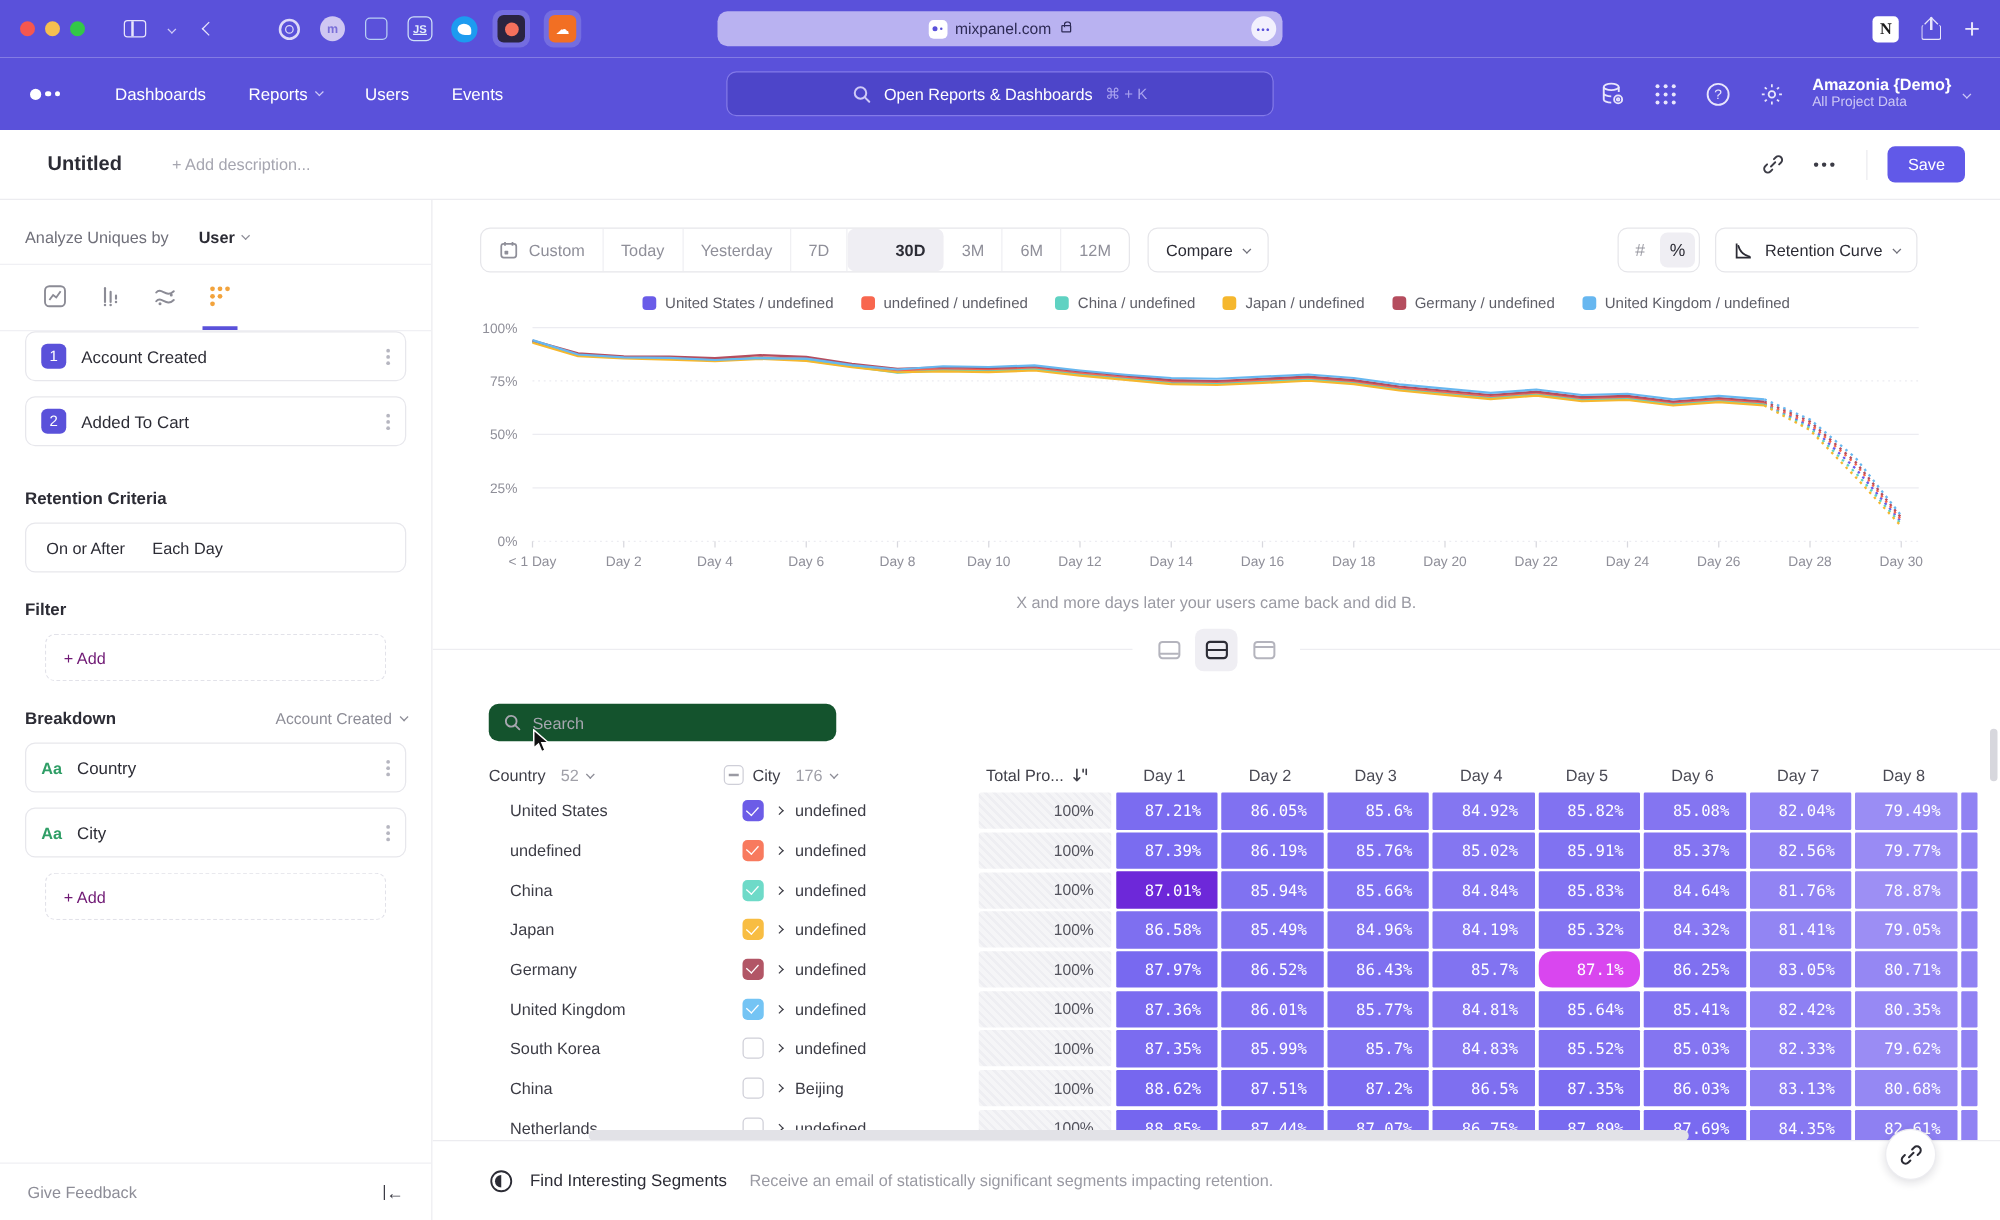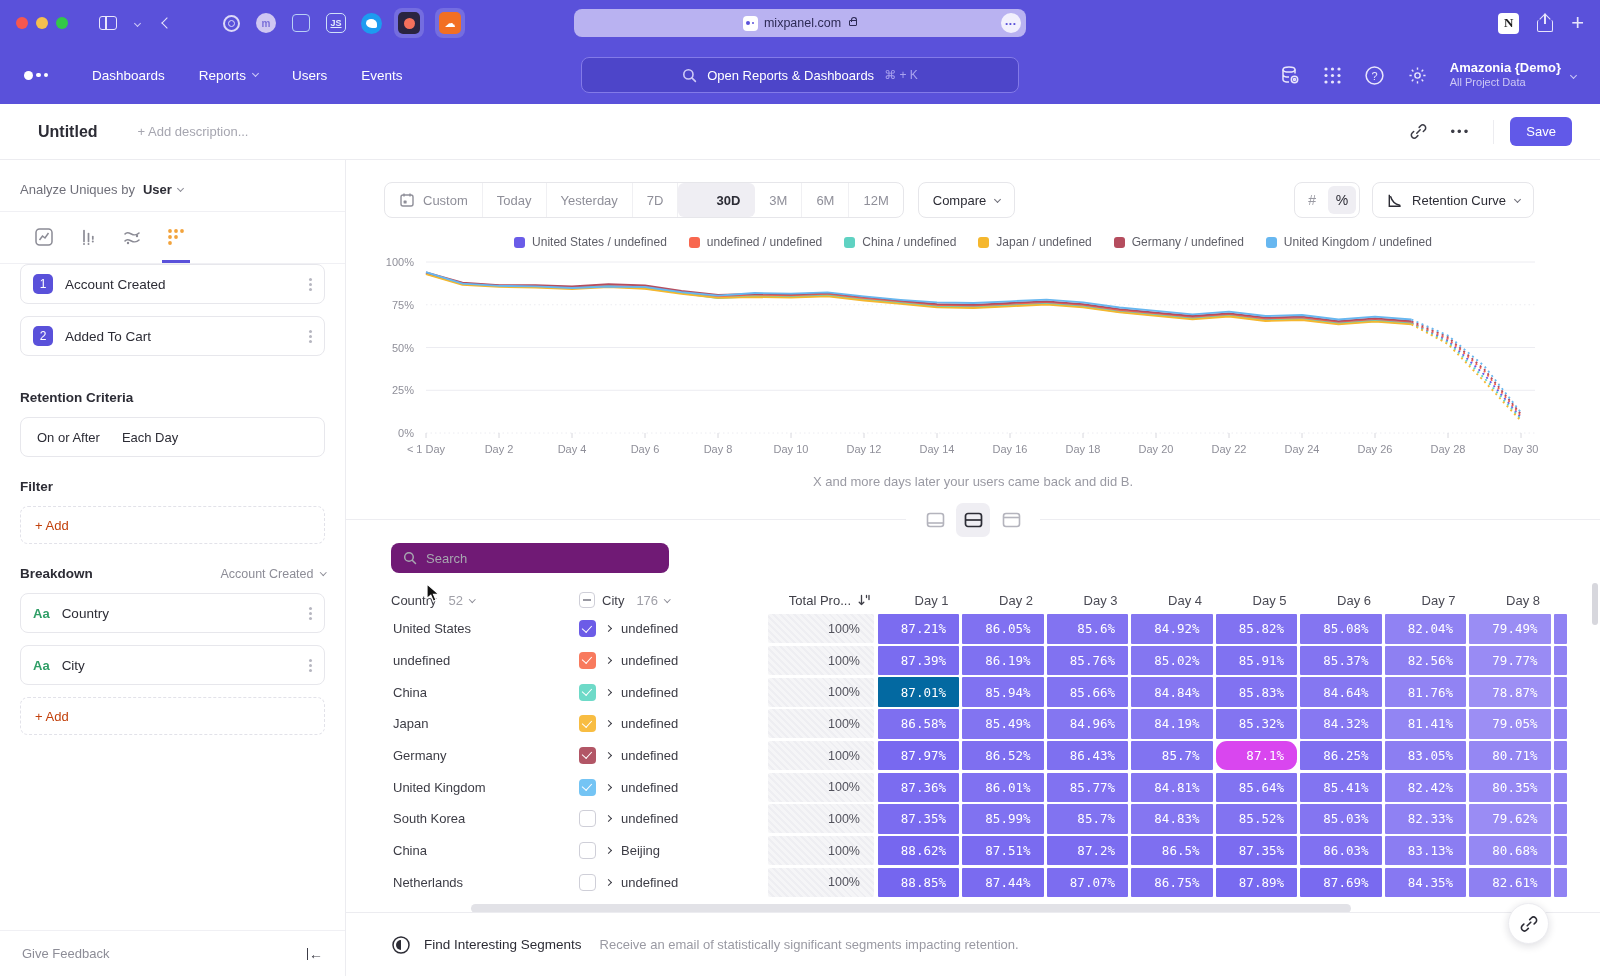--- a/index.html
+++ b/index.html
@@ -74,34 +74,34 @@
   .hdr-sep{width:1px;height:24px;background:#ececf0;margin:0 8px;}
   .save-btn{background:#6159e8;color:#fff;font-size:13px;border:none;border-radius:6px;padding:7px 16px;cursor:pointer;}
 
   
   .content{display:flex;height:816px;}
   .sidebar{width:346px;border-right:1px solid #ececf0;position:relative;flex:none;}
   .main{flex:1;position:relative;overflow:hidden;}
 
   
   .sb-analyze{display:flex;align-items:center;gap:6px;padding:22px 20px 14px;font-size:13px;color:#6f6f79;border-bottom:1px solid #f0f0f4;}
-  .sb-analyze b{color:#2c2c35;font-weight:bold;margin-left:2px;}
+  .sb-analyze b{color:#2c2c35;font-weight:bold;margin-left:18px;}
   .sb-analyze .chev{width:5px;height:5px;color:#8d8d97;margin-top:-2px;}
   .sb-tabs{display:flex;gap:16px;padding:10px 0 0 30px;border-bottom:1px solid #f0f0f4;}
   .sb-tab{padding:4px 3px 8px;border-bottom:3px solid transparent;color:#8b8b95;cursor:pointer;}
   .sb-tab.active{border-bottom-color:#5a51da;}
   .sb-section-h{display:flex;align-items:center;gap:8px;padding:20px 20px 12px;font-size:14px;font-weight:bold;color:#2c2c35;}
   .sb-section-h .chev{width:5px;height:5px;color:#6f6f79;margin-top:-2px;}
   .sb-card{margin:0 20px 12px;height:40px;border:1px solid #e7e7ec;border-radius:8px;display:flex;align-items:center;padding:0 12px;gap:12px;background:#fff;cursor:pointer;}
   .step-badge{width:20px;height:20px;border-radius:5px;background:#5a51da;color:#fff;font-size:12px;display:flex;align-items:center;justify-content:center;}
   .sb-card .lbl{font-size:13.5px;color:#2c2c35;}
   .kebab{margin-left:auto;width:3px;height:3px;border-radius:50%;background:#b6b6c0;box-shadow:0 -5px 0 #b6b6c0,0 5px 0 #b6b6c0;}
   .sb-label{font-size:13.5px;font-weight:bold;color:#2c2c35;padding:22px 20px 12px;display:flex;align-items:center;}
   .criteria-card{margin:0 20px;height:40px;border:1px solid #e7e7ec;border-radius:8px;display:flex;align-items:center;gap:22px;padding:0 16px;font-size:13px;color:#2c2c35;cursor:pointer;}
-  .add-box{margin:0 20px;height:38px;border:1.5px dashed #e2e2e9;border-radius:8px;display:flex;align-items:center;padding:0 14px;font-size:13px;color:#c2410c;cursor:pointer;}
+  .add-box{margin:0 36px;height:38px;border:1.5px dashed #e2e2e9;border-radius:8px;display:flex;align-items:center;padding:0 14px;font-size:13px;color:#701a75;cursor:pointer;}
   .bd-row{justify-content:space-between;}
   .bd-scope{font-size:12.5px;color:#8d8d97;font-weight:normal;display:flex;align-items:center;gap:7px;}
   .bd-scope .chev{width:4.5px;height:4.5px;margin-top:-2px;}
   .aa{color:#2f9e66;font-size:13px;font-weight:bold;}
   .sb-footer{position:absolute;left:0;right:0;bottom:0;height:46px;border-top:1px solid #f0f0f4;display:flex;align-items:center;padding:0 22px;font-size:13px;color:#8d8d97;}
   .collapse-ic{margin-left:auto;color:#3c3c46;font-size:14px;display:flex;align-items:center;}
   .collapse-ic b{width:1.5px;height:12px;background:#3c3c46;display:inline-block;margin-right:1px;}
 
   
   .controls{display:flex;align-items:center;margin:22px 66px 0 38px;}
@@ -125,34 +125,34 @@
   .chart-wrap{margin-top:4px;height:212px;position:relative;}
   .chart-caption{text-align:center;font-size:13px;color:#9a9aa3;margin-top:8px;}
 
   
   .view-row{margin-top:30px;border-top:1px solid #ededf1;position:relative;height:1px;}
   .view-toggle{position:absolute;left:50%;top:-17px;transform:translateX(-50%);background:#fff;display:flex;gap:4px;padding:0 12px;}
   .vt{width:34px;height:34px;border-radius:7px;display:flex;align-items:center;justify-content:center;color:#b4b4bd;cursor:pointer;}
   .vt.active{background:#efeef3;color:#2c2c35;}
 
   
-  .tbl-search{margin:23px 0 0 45px;width:278px;height:30px;background:#701a75;border-radius:8px;display:flex;align-items:center;gap:9px;padding:0 12px;color:#a7a7b0;font-size:13px;}
+  .tbl-search{margin:43px 0 0 45px;width:278px;height:30px;background:#14532d;border-radius:8px;display:flex;align-items:center;gap:9px;padding:0 12px;color:#a7a7b0;font-size:13px;}
   .grid-row{display:grid;grid-template-columns:188px 187px 110px repeat(8,84.5px) 12px;align-items:center;}
   .tbl{margin:14px 0 0 45px;width:1172px;}
   .tbl-head{height:26px;font-size:13px;color:#3f3f48;}
   .tbl-head .cnt{color:#a0a0a8;margin-left:5px;}
   .tbl-head .colh{display:flex;align-items:center;gap:7px;}
   .tbl-head .chev{width:4.5px;height:4.5px;color:#8d8d97;margin-top:-2px;}
   .tbl-head .dayh{text-align:right;padding-right:12px;color:#4a4a54;}
   .cb{width:17px;height:17px;border-radius:4px;border:1.5px solid #cfcfd8;background:#fff;flex:none;position:relative;}
   .cb.checked{border:none;}
   .cb.checked:after{content:"";position:absolute;left:5px;top:2.2px;width:4.5px;height:8px;border-right:1.8px solid #fff;border-bottom:1.8px solid #fff;transform:rotate(42deg);}
   .cb.indet{width:16px;height:16px;}
   .cb.indet:after{content:"";position:absolute;left:3px;right:3px;top:6px;height:1.8px;background:#9a9aa3;}
-  .tbl-rows .grid-row{height:31.7px;}
+  .tbl-rows .grid-row{height:31.7px;margin-left:15px;}
   .c-country{font-size:13px;color:#3c3c45;padding-left:2px;}
   .c-city{display:flex;align-items:center;gap:10px;font-size:13px;color:#3c3c45;}
   .row-chev{width:5px;height:5px;border-right:1.7px solid #3c3c45;border-bottom:1.7px solid #3c3c45;transform:rotate(-45deg);flex:none;}
   .c-total{height:29px;display:flex;align-items:center;justify-content:flex-end;padding-right:14px;font-size:12.5px;color:#52525c;background:repeating-linear-gradient(45deg,#f5f5f7 0 3px,#eeeef2 3px 5px);border-radius:2px;margin:0 2px;}
   .c-day{height:29.5px;margin:0 1.5px;border-radius:1px;display:flex;align-items:center;justify-content:flex-end;padding-right:13px;color:#fff;font-size:12.5px;}
   .hscroll{position:absolute;left:125px;top:744px;width:880px;height:9px;border-radius:5px;background:#e2e2e7;}
   .vscroll{position:absolute;right:2px;top:423px;width:6px;height:42px;border-radius:3px;background:#d7d7dd;}
 
   
   .main-footer{position:absolute;left:0;right:0;bottom:0;height:64px;border-top:1px solid #ececf0;display:flex;align-items:center;padding:0 45px;background:#fff;}
@@ -647,21 +647,21 @@
             <span class="c-day" style="background: rgb(144, 130, 243); margin: 0px 0px 0px 1.5px;"></span>
           </div>
           <div class="grid-row">
             <span class="c-country">China</span>
             <span class="c-city">
               <span class="cb checked" style="background: rgb(110, 218, 200);"></span>
               <i class="row-chev"></i>
               <span>undefined</span>
             </span>
             <span class="c-total">100%</span>
-            <span class="c-day mono" style="background: #0369a1;">87.01%</span>
+            <span class="c-day mono" style="background: #6d28d9;">87.01%</span>
             <span class="c-day mono" style="background: rgb(128, 114, 241);">85.94%</span>
             <span class="c-day mono" style="background: rgb(129, 115, 241);">85.66%</span>
             <span class="c-day mono" style="background: rgb(133, 118, 241);">84.84%</span>
             <span class="c-day mono" style="background: rgb(129, 114, 241);">85.83%</span>
             <span class="c-day mono" style="background: rgb(133, 119, 241);">84.64%</span>
             <span class="c-day mono" style="background: rgb(145, 131, 243);">81.76%</span>
             <span class="c-day mono" style="background: rgb(157, 143, 244);">78.87%</span>
             <span class="c-day" style="background: rgb(144, 130, 243); margin: 0px 0px 0px 1.5px;"></span>
           </div>
           <div class="grid-row">

